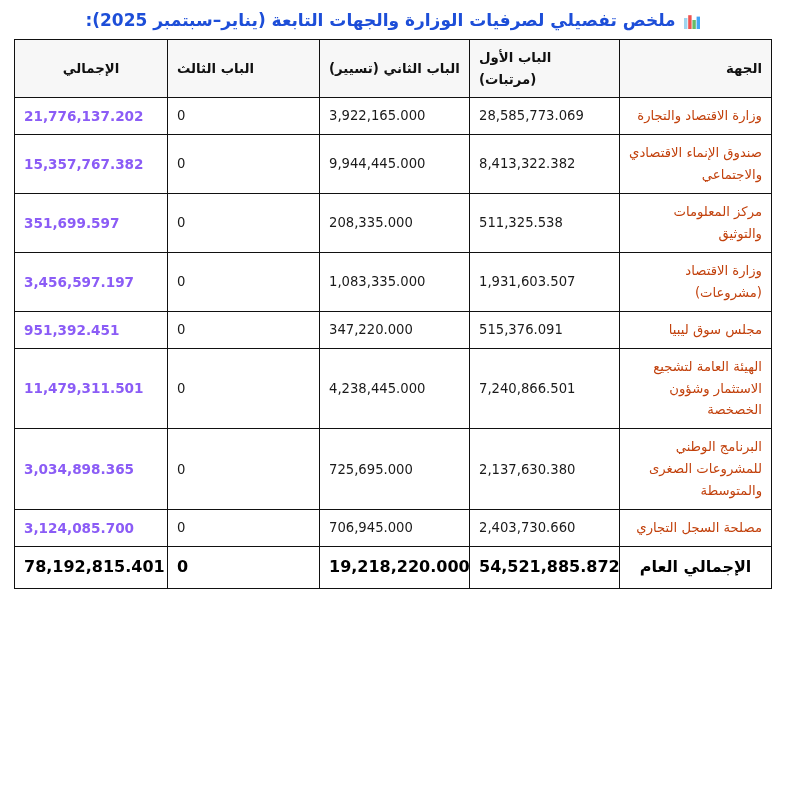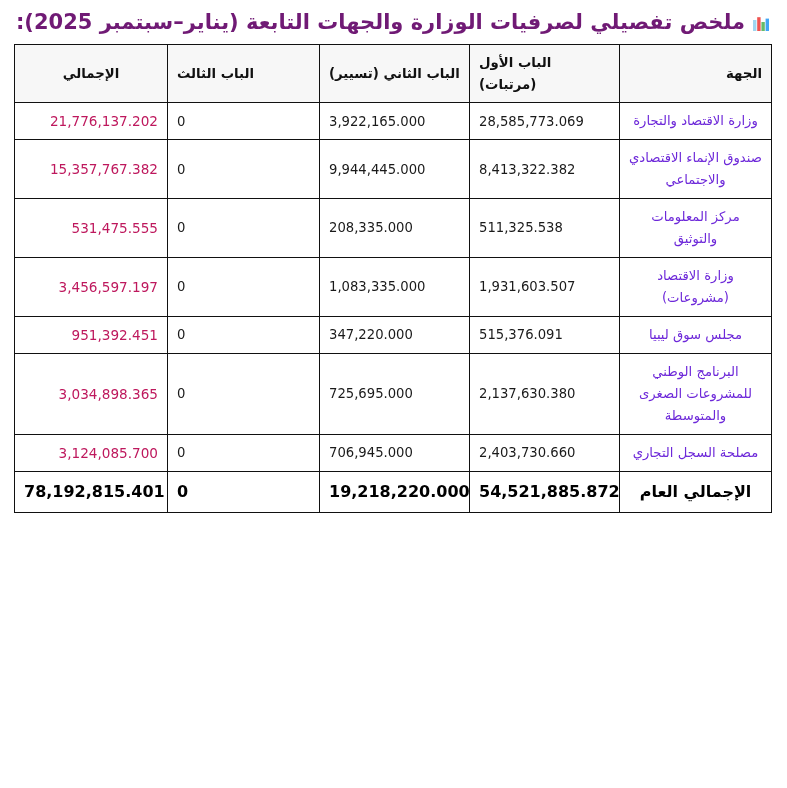--- a/index.html
+++ b/index.html
@@ -35,24 +35,24 @@
   }
   .title-icon {
     width: 19px;
     height: 19px;
     flex: 0 0 auto;
     display: inline-block;
     position: relative;
     top: 1px;
   }
   .title-text {
-    font-size: 21px;
+    font-size: 17px;
     font-weight: bold;
     line-height: 1.3;
-    color: #701a75;
+    color: #1d4ed8;
     white-space: nowrap;
     letter-spacing: 0px;
   }
 
   
   .table-wrap {
     padding: 0 15px 0 15px;
     box-sizing: border-box;
     width: 787px;
   }
@@ -89,37 +89,37 @@
     padding-bottom: 11px;
     border-bottom: 3px solid #000000;
   }
   thead th.h-entity { text-align: right; }
   thead th.h-b1,
   thead th.h-b2,
   thead th.h-b3 { text-align: left; }
   thead th.h-total { text-align: center; }
 
   tbody td.entity {
-    text-align: center;
+    text-align: right;
     font-size: 13.2px;
-    color: #6d28d9;
+    color: #c2410c;
     line-height: 1.66;
   }
   tbody td.num {
     text-align: left;
     font-size: 13.2px;
     color: #1a1a1a;
     direction: ltr;
     font-variant-numeric: tabular-nums;
   }
   tbody td.total {
-    text-align: right;
-    font-weight: normal;
+    text-align: left;
+    font-weight: bold;
     font-size: 13.6px;
-    color: #be185d;
+    color: #8b5cf6;
     direction: ltr;
     font-variant-numeric: tabular-nums;
   }
 
   tbody tr.grand td {
     font-weight: bold;
     color: #000000;
     font-size: 16px;
   }
   tbody tr.grand td.entity { text-align: center; }
@@ -178,39 +178,46 @@
           <td class="num">9,944,445.000</td>
           <td class="num">0</td>
           <td class="total">15,357,767.382</td>
         </tr>
 
         <tr>
           <td class="entity">مركز المعلومات والتوثيق</td>
           <td class="num">511,325.538</td>
           <td class="num">208,335.000</td>
           <td class="num">0</td>
-          <td class="total">531,475.555</td>
+          <td class="total">351,699.597</td>
         </tr>
 
         <tr>
           <td class="entity">وزارة الاقتصاد (مشروعات)</td>
           <td class="num">1,931,603.507</td>
           <td class="num">1,083,335.000</td>
           <td class="num">0</td>
           <td class="total">3,456,597.197</td>
         </tr>
 
         <tr>
           <td class="entity">مجلس سوق ليبيا</td>
           <td class="num">515,376.091</td>
           <td class="num">347,220.000</td>
           <td class="num">0</td>
           <td class="total">951,392.451</td>
         </tr>
 
+        <tr>
+          <td class="entity">الهيئة العامة لتشجيع الاستثمار وشؤون الخصخصة</td>
+          <td class="num">7,240,866.501</td>
+          <td class="num">4,238,445.000</td>
+          <td class="num">0</td>
+          <td class="total">11,479,311.501</td>
+        </tr>
 
         <tr>
           <td class="entity">البرنامج الوطني للمشروعات الصغرى والمتوسطة</td>
           <td class="num">2,137,630.380</td>
           <td class="num">725,695.000</td>
           <td class="num">0</td>
           <td class="total">3,034,898.365</td>
         </tr>
 
         <tr>

